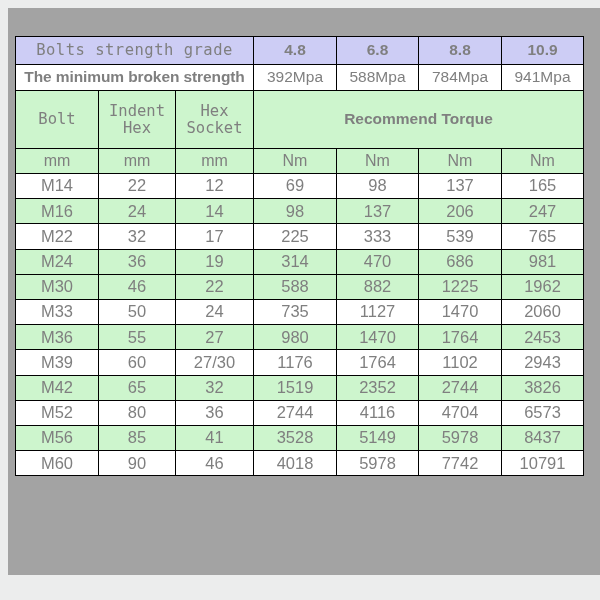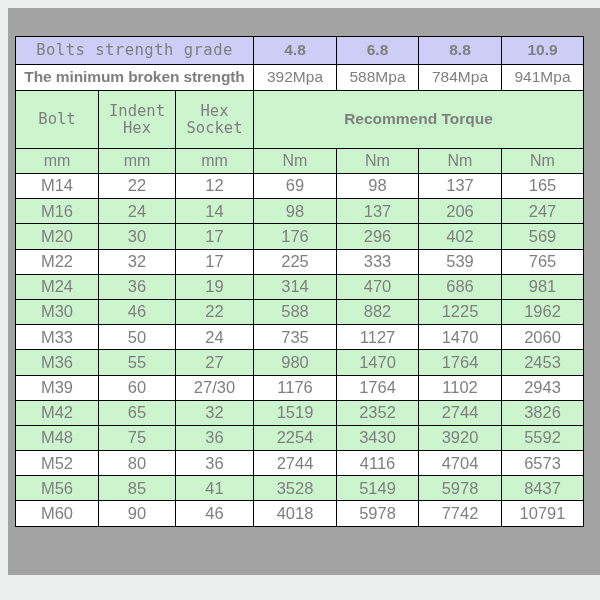--- a/index.html
+++ b/index.html
@@ -161,29 +161,20 @@
           </tr>
           <tr class="data-row alt">
             <td>M16</td>
             <td>24</td>
             <td>14</td>
             <td>98</td>
             <td>137</td>
             <td>206</td>
             <td>247</td>
           </tr>
-          <tr class="data-row alt">
-            <td>M20</td>
-            <td>30</td>
-            <td>17</td>
-            <td>176</td>
-            <td>296</td>
-            <td>402</td>
-            <td>569</td>
-          </tr>
           <tr class="data-row">
             <td>M22</td>
             <td>32</td>
             <td>17</td>
             <td>225</td>
             <td>333</td>
             <td>539</td>
             <td>765</td>
           </tr>
           <tr class="data-row alt">
@@ -233,29 +224,20 @@
           </tr>
           <tr class="data-row alt">
             <td>M42</td>
             <td>65</td>
             <td>32</td>
             <td>1519</td>
             <td>2352</td>
             <td>2744</td>
             <td>3826</td>
           </tr>
-          <tr class="data-row alt">
-            <td>M48</td>
-            <td>75</td>
-            <td>36</td>
-            <td>2254</td>
-            <td>3430</td>
-            <td>3920</td>
-            <td>5592</td>
-          </tr>
           <tr class="data-row">
             <td>M52</td>
             <td>80</td>
             <td>36</td>
             <td>2744</td>
             <td>4116</td>
             <td>4704</td>
             <td>6573</td>
           </tr>
           <tr class="data-row alt">

